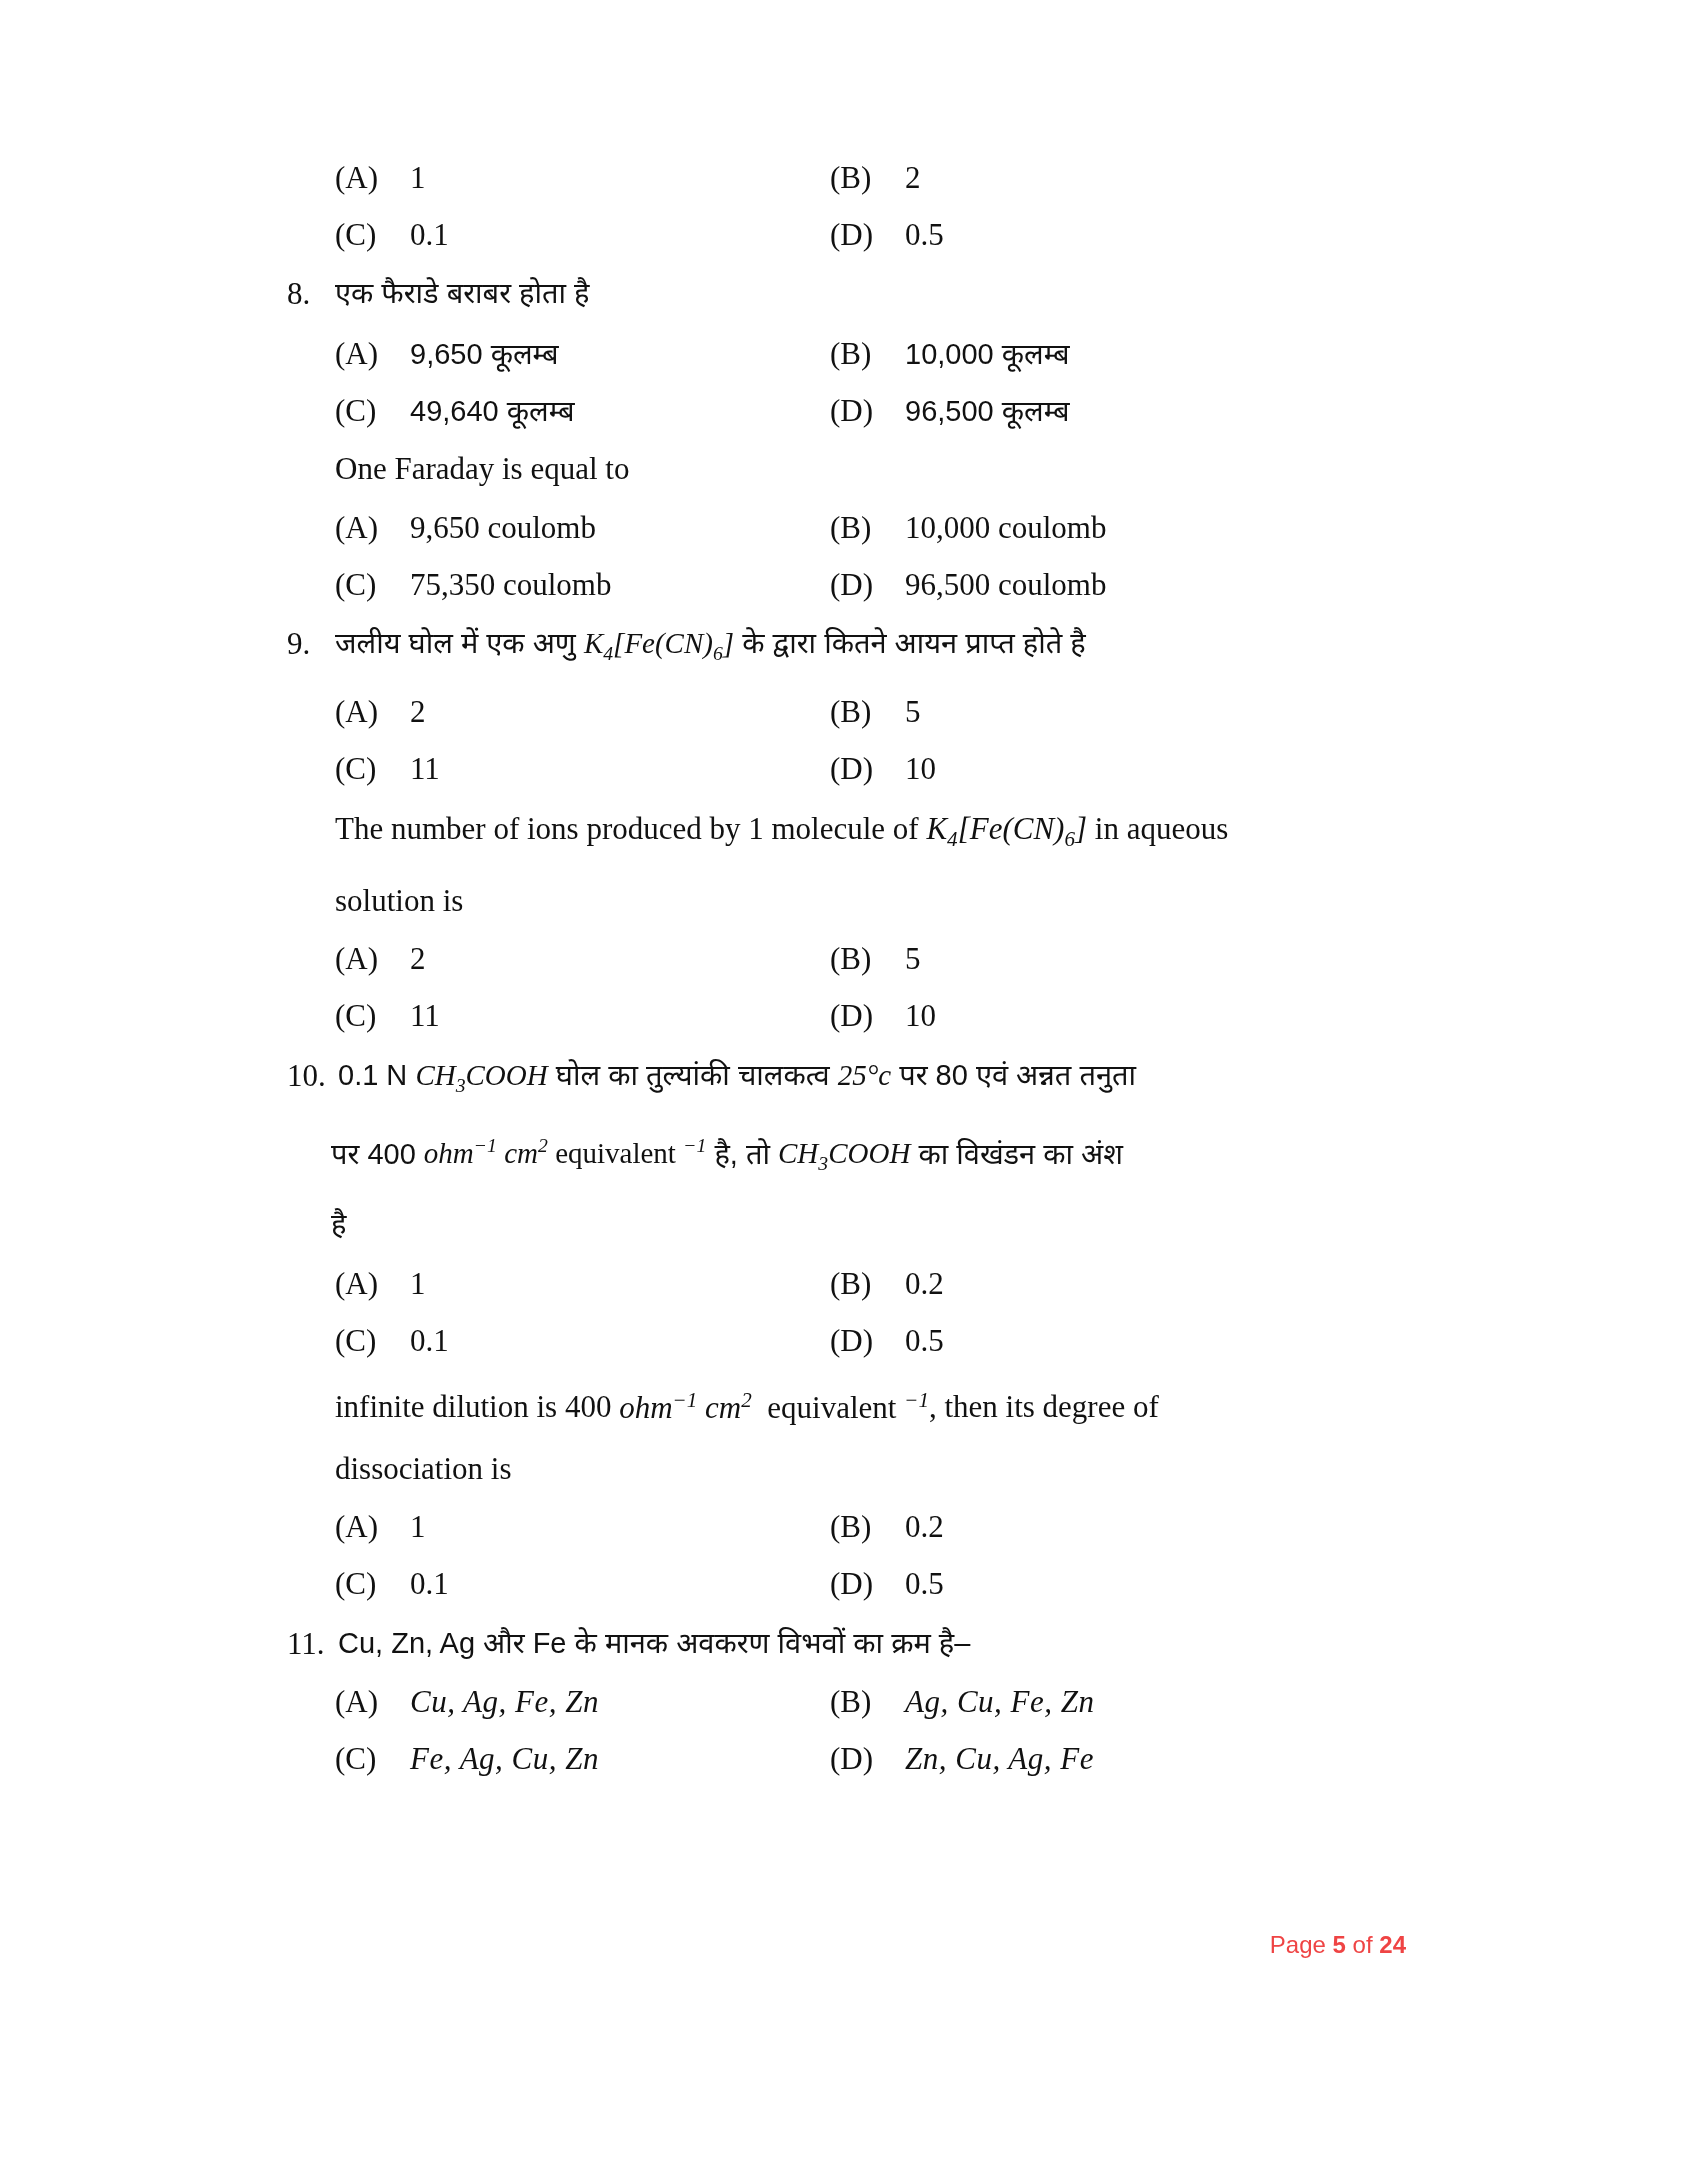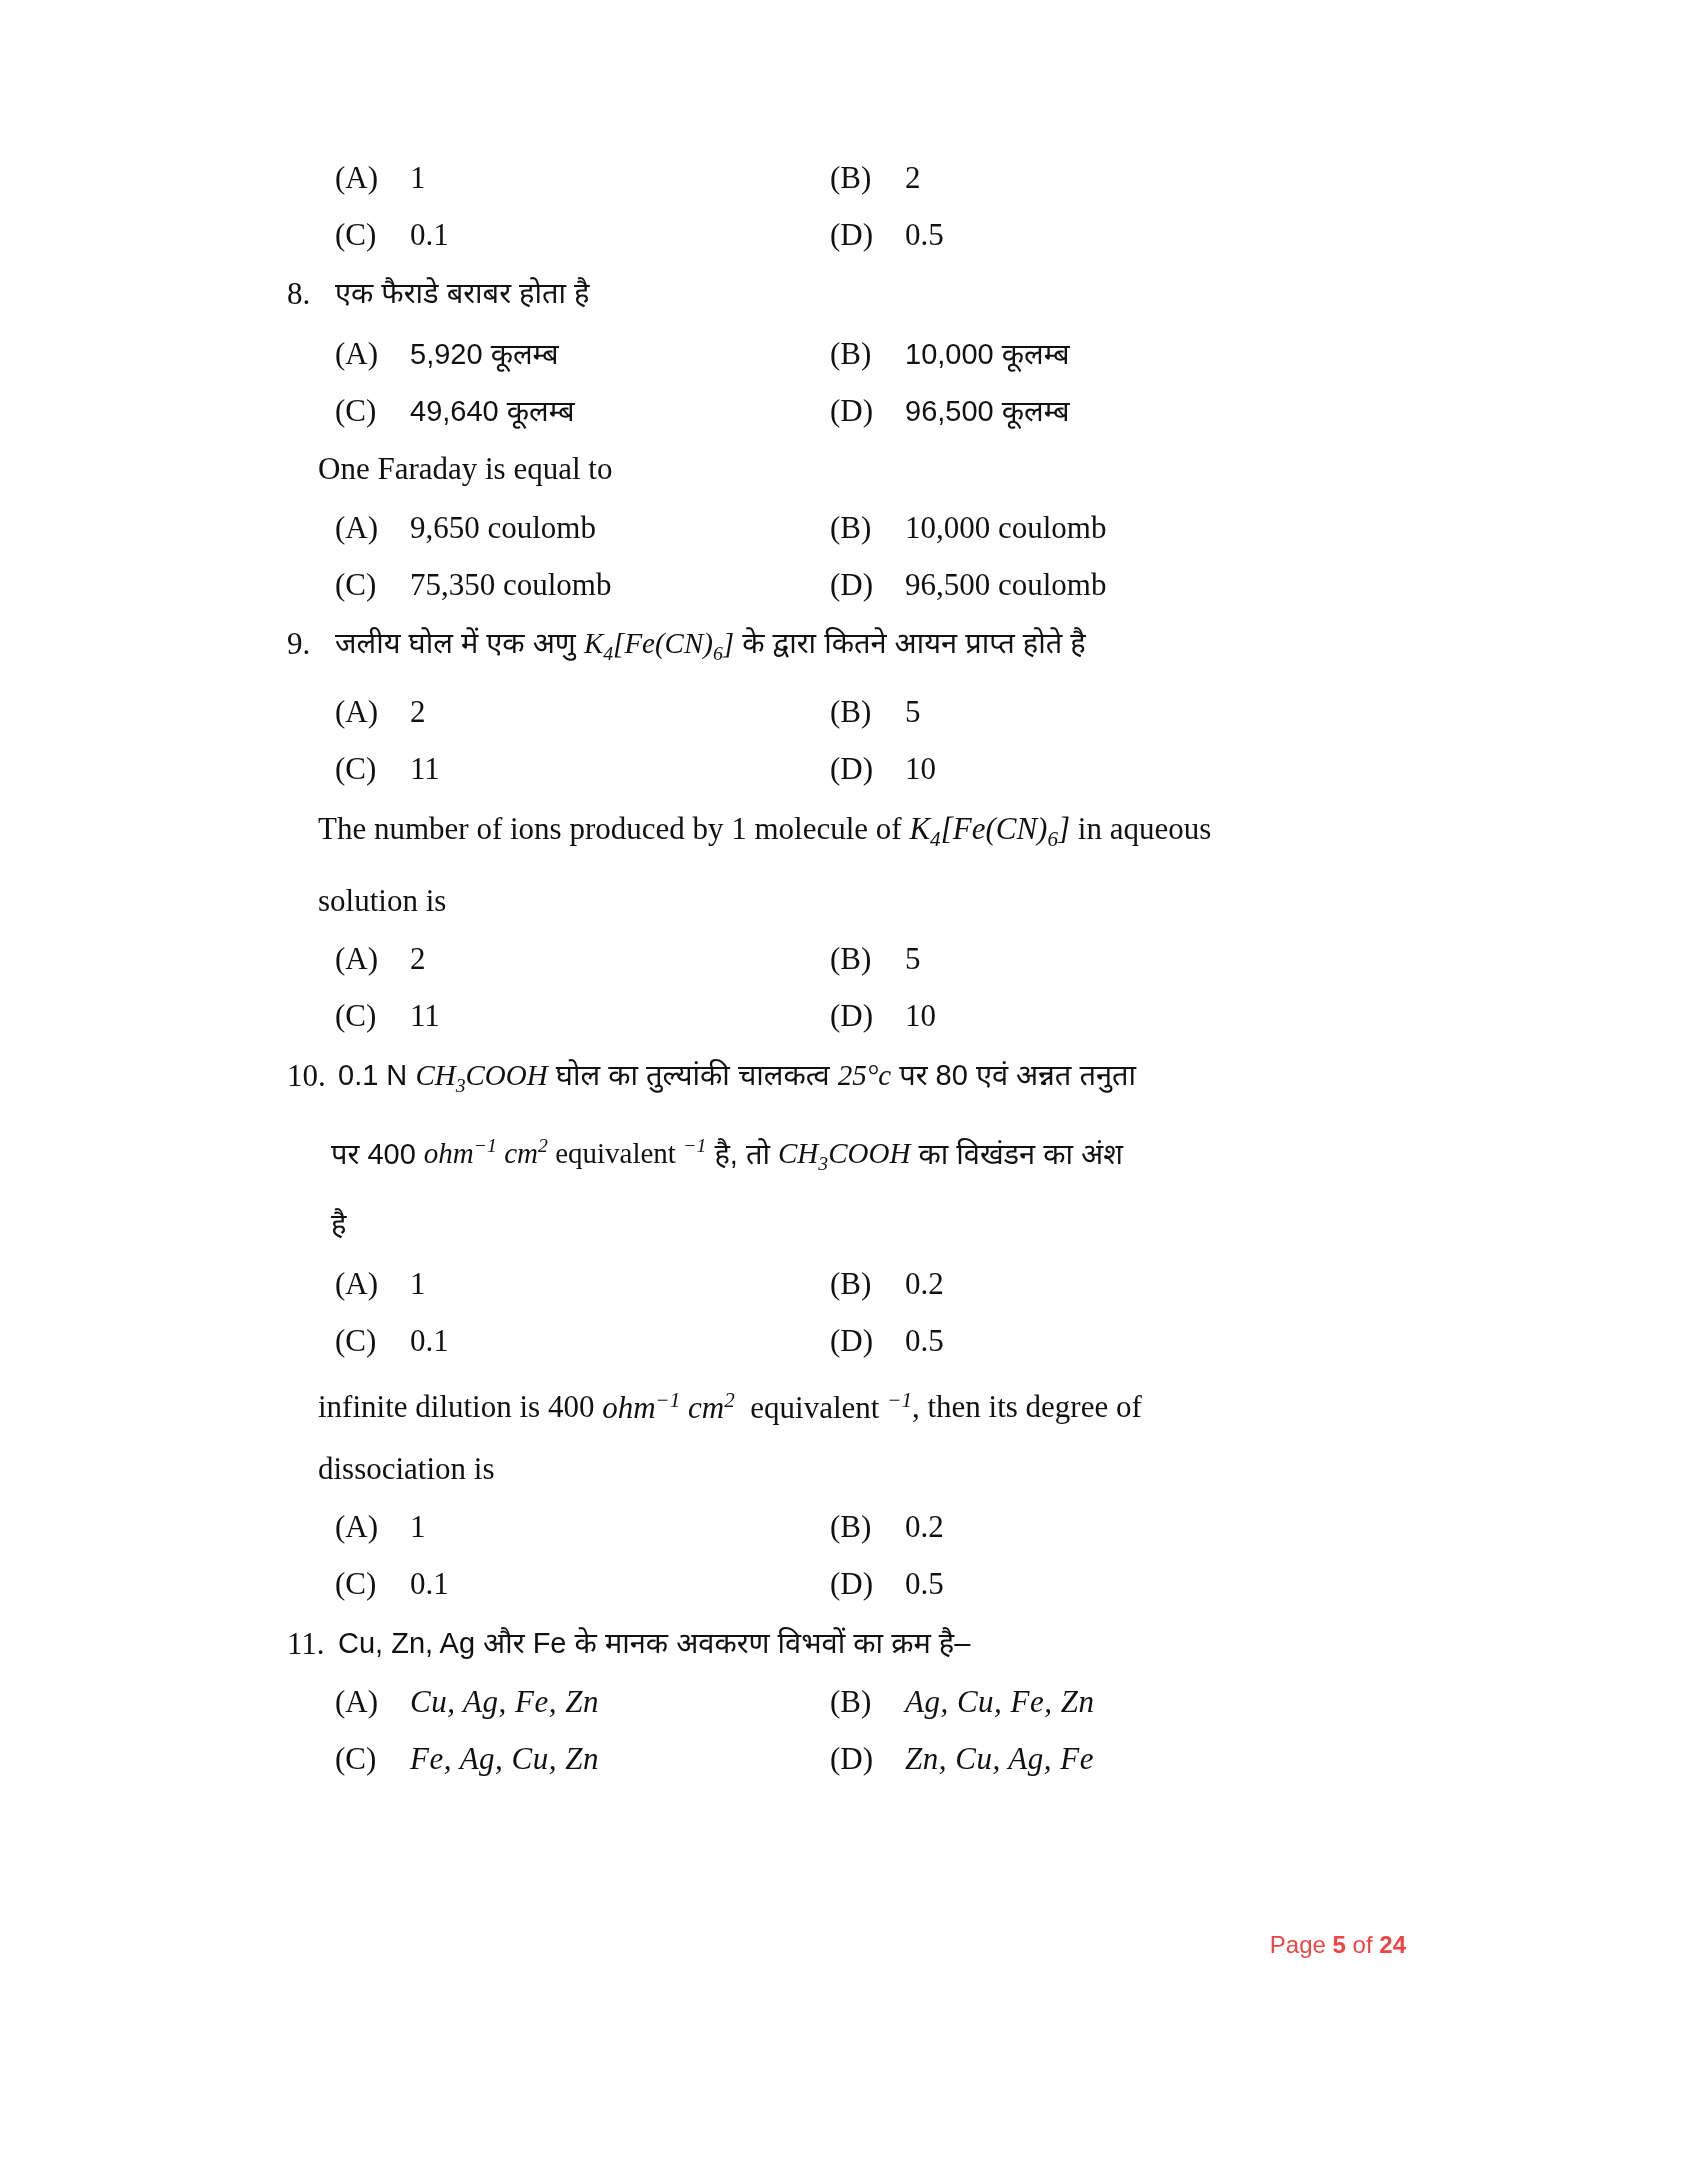--- a/index.html
+++ b/index.html
@@ -45,21 +45,21 @@
   }
   .q-num.wide { width: 51px; flex-basis: 51px; }
   .q-text {
     font-size: 31px;
     line-height: 61px;
     flex: 1 1 auto;
   }
   .q-text.hi { font-family: "Liberation Sans", "DejaVu Sans", sans-serif; font-size: 29px; }
 
   .stem-en {
-    margin-left: 31px;
+    margin-left: 48px;
     font-size: 31px;
     line-height: 61px;
   }
   .stem-hi {
     margin-left: 44px;
     font-family: "Liberation Sans", "DejaVu Sans", sans-serif;
     font-size: 29px;
     line-height: 61px;
   }
 
@@ -147,21 +147,21 @@
 
     <div>
       <div class="q-row">
         <div class="q-num">8.</div>
         <div class="q-text hi">एक फैराडे बराबर होता है</div>
       </div>
 
       <div class="opt-row">
         <div class="opt">
           <span class="opt-label">(A)</span>
-          <span class="opt-val hi">5,920 कूलम्ब</span>
+          <span class="opt-val hi">9,650 कूलम्ब</span>
         </div>
         <div class="opt">
           <span class="opt-label">(B)</span>
           <span class="opt-val hi">10,000 कूलम्ब</span>
         </div>
       </div>
       <div class="opt-row">
         <div class="opt">
           <span class="opt-label">(C)</span>
           <span class="opt-val hi">49,640 कूलम्ब</span>

